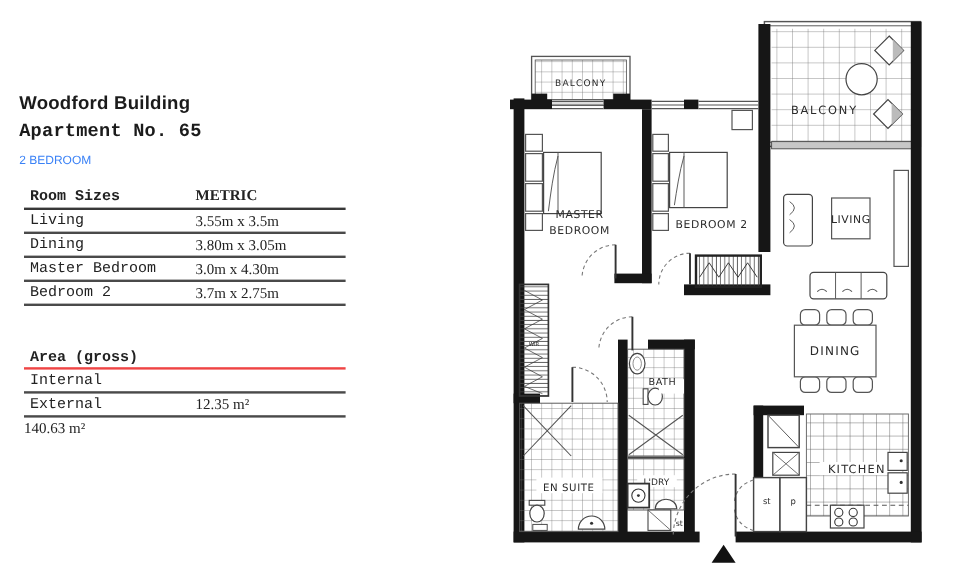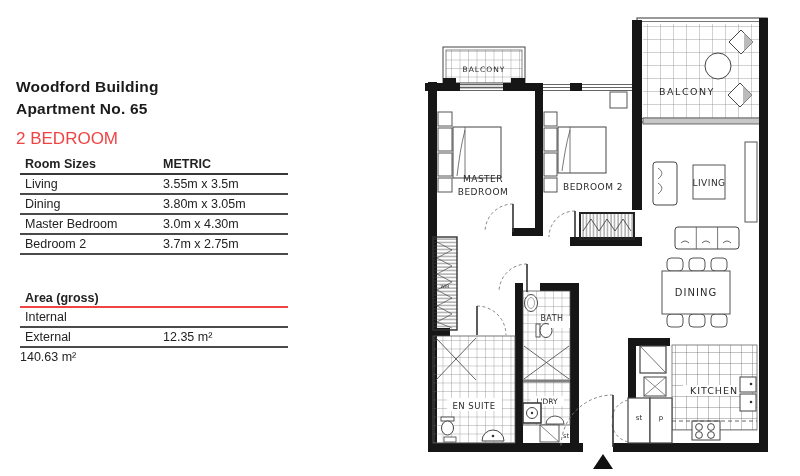--- a/index.html
+++ b/index.html
@@ -2,32 +2,32 @@
 <html><head>
 <meta charset="utf-8">
 <style>
   html,body{margin:0;padding:0;background:#e8e8e8;}
   .screen{position:relative;width:800px;height:476px;background:#ffffff;overflow:hidden;
           font-family:"Liberation Sans", sans-serif;color:#1c1c1c;}
   
   .doc{position:absolute;left:0;top:0;width:400px;height:476px;padding-left:11px;}
   .title-line{position:absolute;left:16px;font-size:15.5px;font-weight:bold;color:#1b1b1b;letter-spacing:.2px;}
   .title-1{top:78px;}
-  .title-2{top:100px;}
-  .subtitle{position:absolute;left:16px;top:129px;font-size:17px;color:#ef4444;}
+  .title-2{top:100px;font-family:Liberation Mono, monospace;}
+  .subtitle{position:absolute;left:16px;top:129px;font-size:10px;color:#3b82f6;}
   .tbl{position:absolute;left:20px;width:268px;}
   .tbl-room{top:154px;}
   .tbl-area{top:290px;}
   .trow{display:flex;align-items:center;height:18px;border-bottom:2px solid #4a4a4a;
         font-size:12.5px;color:#222;}
   .trow.head{font-weight:bold;border-bottom:2px solid #383838;height:19px;}
   .trow.head-single{font-weight:bold;border-bottom:2px solid #ef4444;height:16px;}
   .trow.last{border-bottom:none;}
-  .c1{width:143px;padding-left:5px;box-sizing:border-box;white-space:nowrap;}
-  .c2{flex:1;white-space:nowrap;}
+  .c1{width:143px;padding-left:5px;box-sizing:border-box;white-space:nowrap;font-family:Liberation Mono, monospace;}
+  .c2{flex:1;white-space:nowrap;font-family:Liberation Serif, serif;}
   
   .plan{position:absolute;left:400px;top:0;width:400px;height:476px;}
   svg text{font-family:"DejaVu Sans", sans-serif;fill:#2a2a2a;}
 </style>
 </head>
 <body>
 
 <div class="screen">
 
   <div class="doc">

